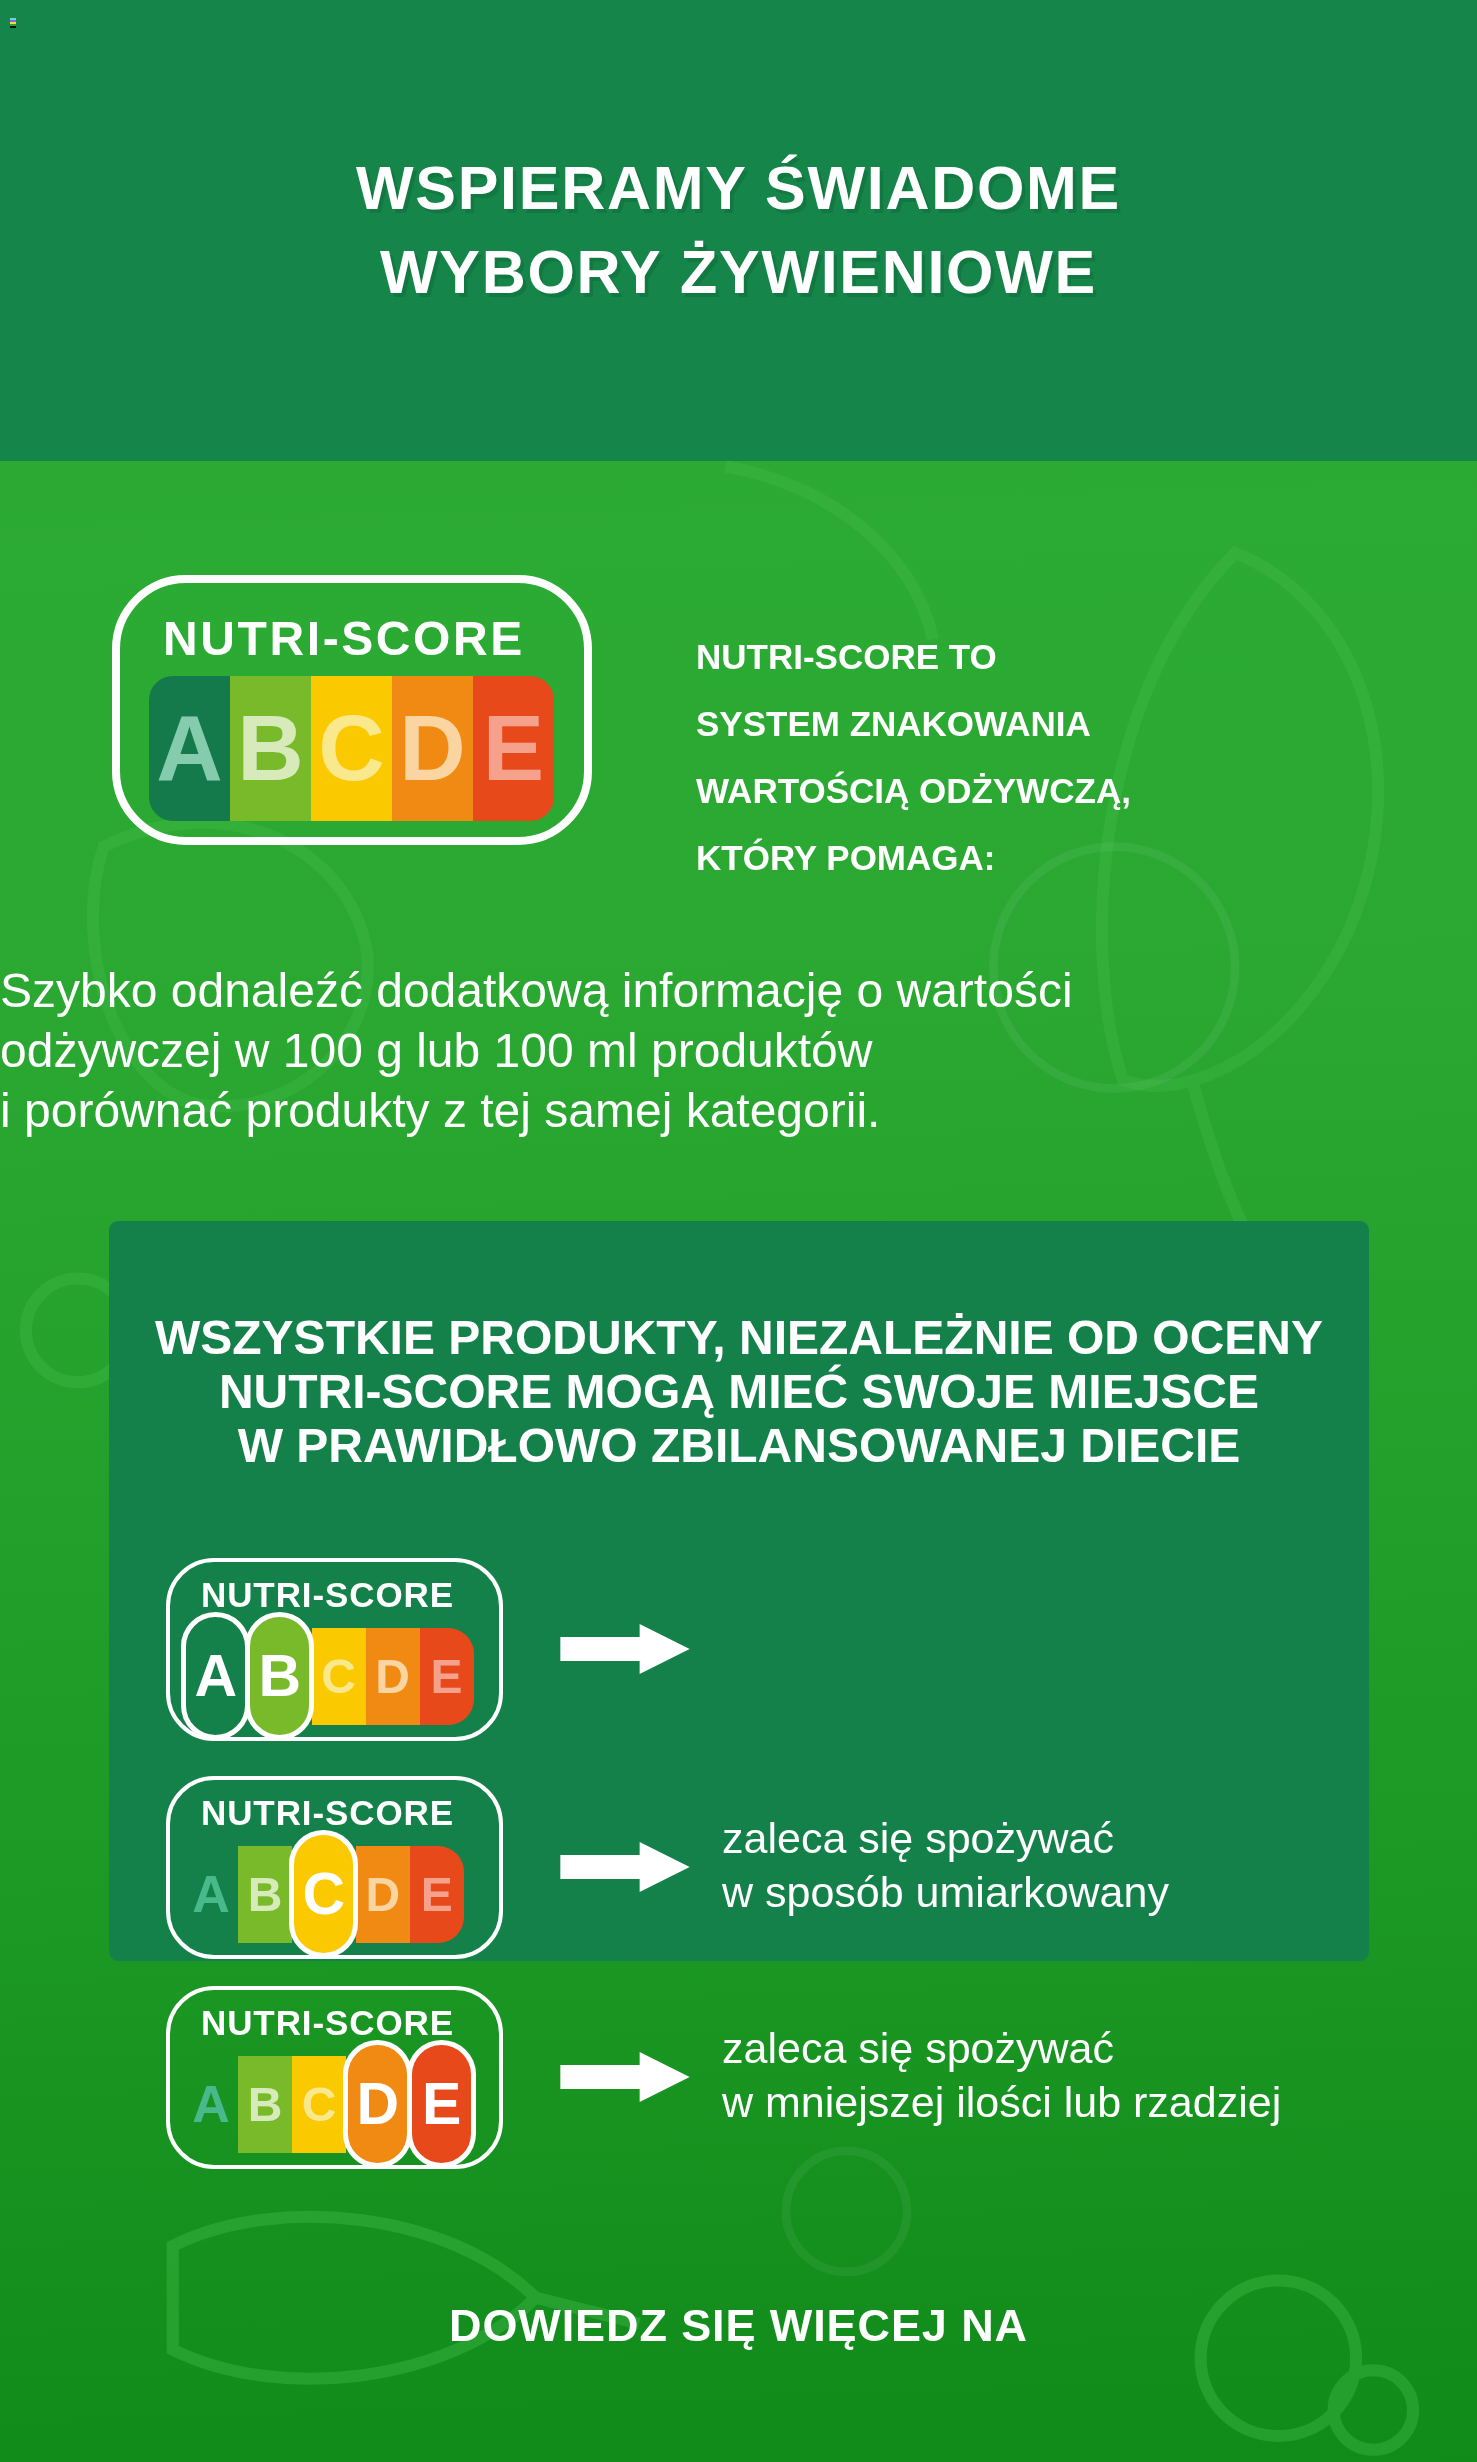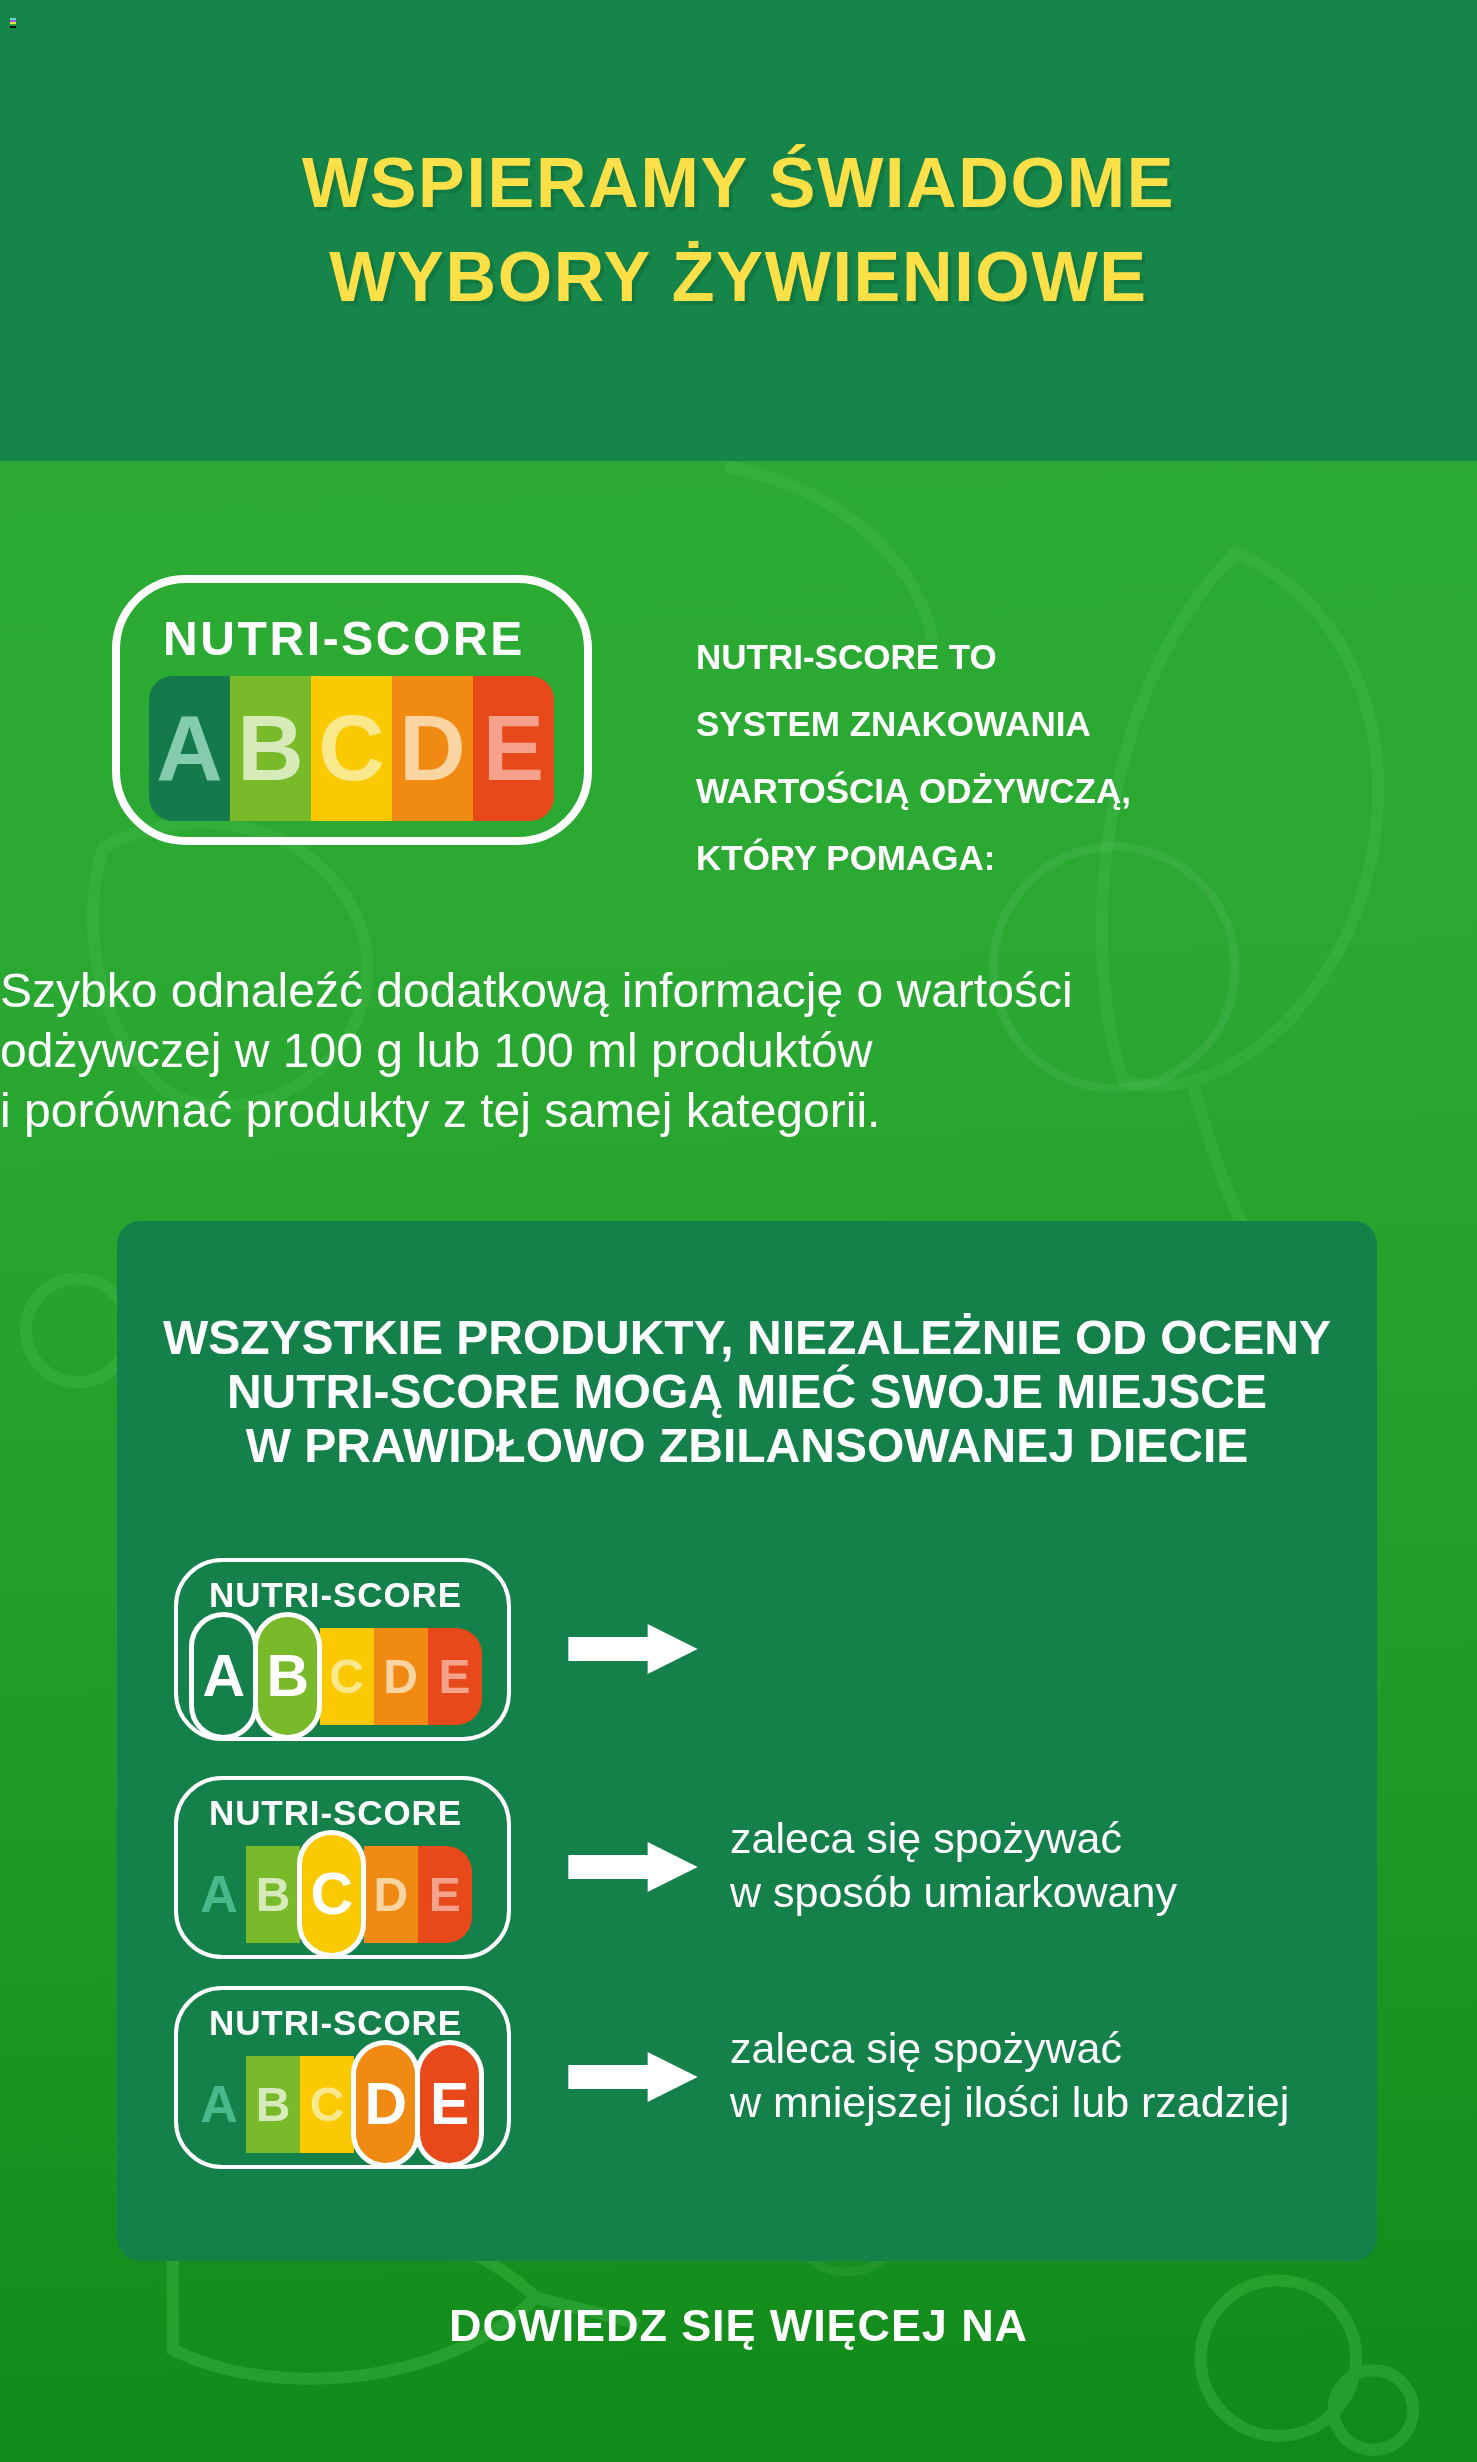--- a/index.html
+++ b/index.html
@@ -8,21 +8,21 @@
     font-family:"Liberation Sans",sans-serif;
     background:linear-gradient(178deg,#28a430 0%,#2cab34 22%,#2aa832 40%,#23a02b 60%,#1b9724 78%,#108a19 100%);
   }
   .doodles{position:absolute;left:0;top:0;width:1477px;height:2462px;pointer-events:none;}
   
   .header{
     position:absolute;left:0;top:0;width:1477px;height:461px;
     background:#16854a;display:flex;flex-direction:column;justify-content:center;align-items:center;gap:17.3px;
   }
   .header-line{
-    color:#fde047;font-weight:bold;font-size:70px;letter-spacing:1.7px;line-height:1.1;
+    color:#ffffff;font-weight:bold;font-size:61px;letter-spacing:1.7px;line-height:1.1;
     text-shadow:3.5px 4.3px 0 rgba(0,60,30,0.18);white-space:nowrap;
   }
   .glitch{position:absolute;left:10.4px;top:18px;width:6px;height:9.5px;display:flex;flex-direction:column;}
   .glitch span{flex:1;}
   .glitch .s1{background:#62d8de;} .glitch .s2{background:#9a5fd6;} .glitch .s3{background:#e8e23a;}
   .glitch .s4{background:#2f9e3f;} .glitch .s5{background:#101010;}
   
   .logo-card{
     position:absolute;left:112px;top:575px;width:480px;height:270px;box-sizing:border-box;
     border:8.6px solid #ffffff;border-radius:74px;
@@ -42,22 +42,22 @@
   .intro-heading{
     position:absolute;left:696px;top:623px;width:683px;
     color:#ffffff;font-weight:bold;font-size:35px;line-height:67px;white-space:pre-line;
   }
   .paragraph{
     position:absolute;left:0;top:961px;width:1477px;text-align:left;
     color:#ffffff;font-size:48px;line-height:60px;white-space:pre-line;
   }
   
   .panel{
-    position:absolute;left:109px;top:1221px;width:1260px;height:1040px;
-    background:#15814a;border-radius:23px;margin-left:8px;
+    position:absolute;left:109px;top:1221px;width:1260px;height:740px;
+    background:#15814a;border-radius:9px;
   }
   .panel-title{
     position:absolute;left:0;top:90px;width:100%;text-align:center;
     color:#ffffff;font-weight:bold;font-size:48px;line-height:54px;white-space:pre-line;
   }
   .row{position:absolute;left:0;width:100%;height:190px;}
   .row.r1{top:337px;} .row.r2{top:555px;} .row.r3{top:765px;}
   
   .mini-card{
     position:absolute;left:57px;top:0;width:337px;height:183px;box-sizing:border-box;

